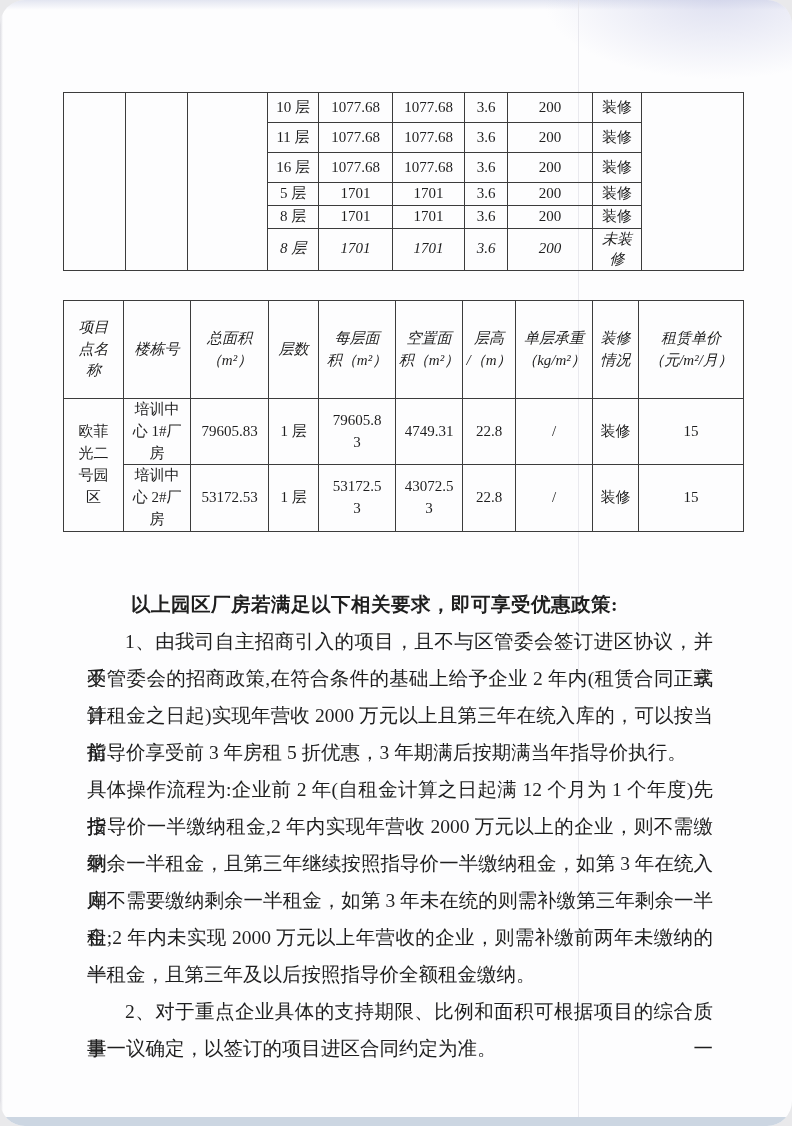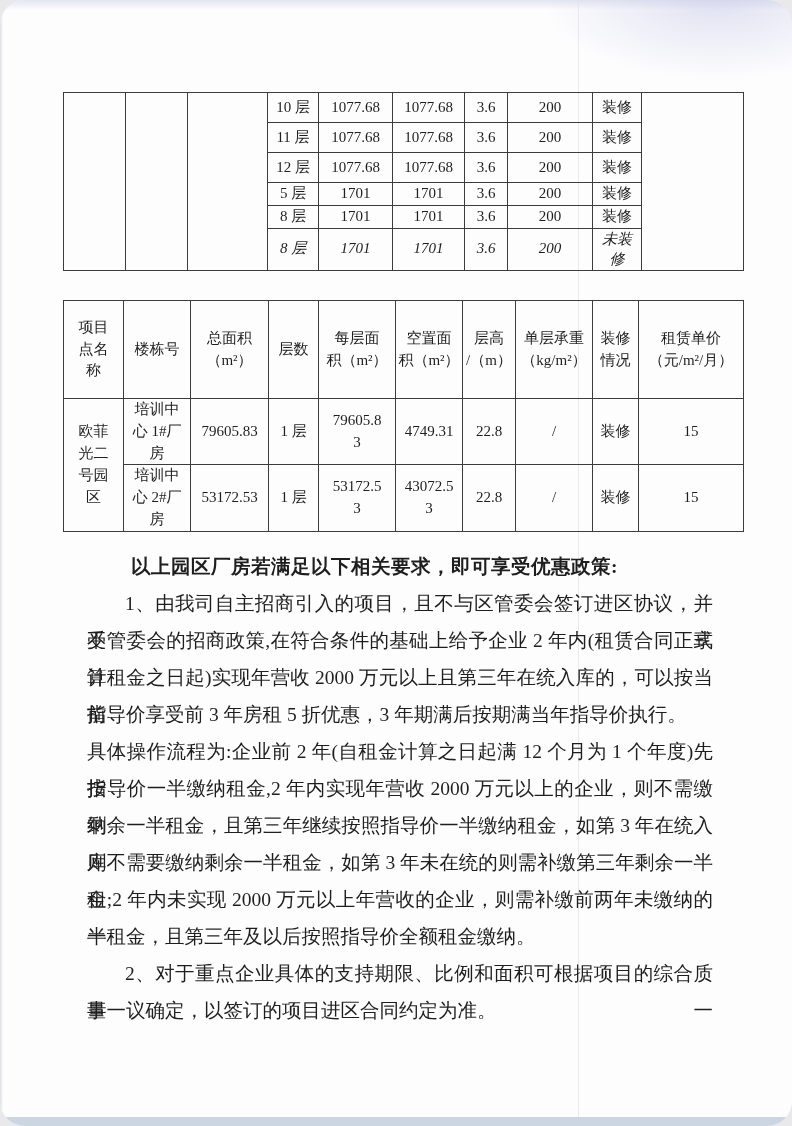--- a/index.html
+++ b/index.html
@@ -23,32 +23,32 @@
   .scan-vline{position:absolute;top:0;left:578px;width:1px;height:1126px;background:#e4e4ea;opacity:.8;}
 
   
   table{border-collapse:collapse;table-layout:fixed;position:absolute;left:63px;}
   td,th{border:1px solid #3c3c3c;text-align:center;vertical-align:middle;
     font-size:15px;font-weight:normal;padding:0 2px;line-height:1.45;
     overflow:hidden;}
   .t1{top:92px;width:680px;}
   .t1 tr.h30{height:30px;} .t1 tr.h23{height:23px;} .t1 tr.h32{height:34px;font-style:italic;}
   .t2{top:300px;width:680px;}
-  .t2 tr.hd{height:98px;} .t2 tr.r1{height:60px;} .t2 tr.r2{height:64px;}
+  .t2 tr.hd{height:98px;font-style:italic;} .t2 tr.r1{height:60px;} .t2 tr.r2{height:64px;}
   .pre{white-space:pre-line;}
   .nowrap{white-space:nowrap;}
   .deco2{line-height:1.35;margin-left:16px;}
 
   
   .heading{position:absolute;left:122px;top:267px;width:600px;font-size:20px;
     letter-spacing:.5px;white-space:nowrap;}
   .heading .num{font-weight:bold;}
 
   
-  .policy{position:absolute;left:87px;top:548px;width:626px;font-size:19.5px;}
+  .policy{position:absolute;left:87px;top:586px;width:626px;font-size:19.5px;}
   .pline{height:37px;line-height:37px;white-space:nowrap;}
   .pline.fill{text-align:justify;text-align-last:justify;white-space:normal;}
   .pline.indent{text-indent:38px;}
   .pline.bold{font-weight:bold;text-indent:44px;letter-spacing:.5px;}
 </style>
 </head>
 <body>
 
 <div class="page">
 
@@ -86,21 +86,21 @@
     </tr>
     <tr class="h30">
       <td class="nowrap">11 层</td>
       <td class="nowrap">1077.68</td>
       <td class="nowrap">1077.68</td>
       <td class="nowrap">3.6</td>
       <td class="nowrap">200</td>
       <td class="pre">装修</td>
     </tr>
     <tr class="h30">
-      <td class="nowrap">12 层</td>
+      <td class="nowrap">16 层</td>
       <td class="nowrap">1077.68</td>
       <td class="nowrap">1077.68</td>
       <td class="nowrap">3.6</td>
       <td class="nowrap">200</td>
       <td class="pre">装修</td>
     </tr>
     <tr class="h23">
       <td class="nowrap">5 层</td>
       <td class="nowrap">1701</td>
       <td class="nowrap">1701</td>

